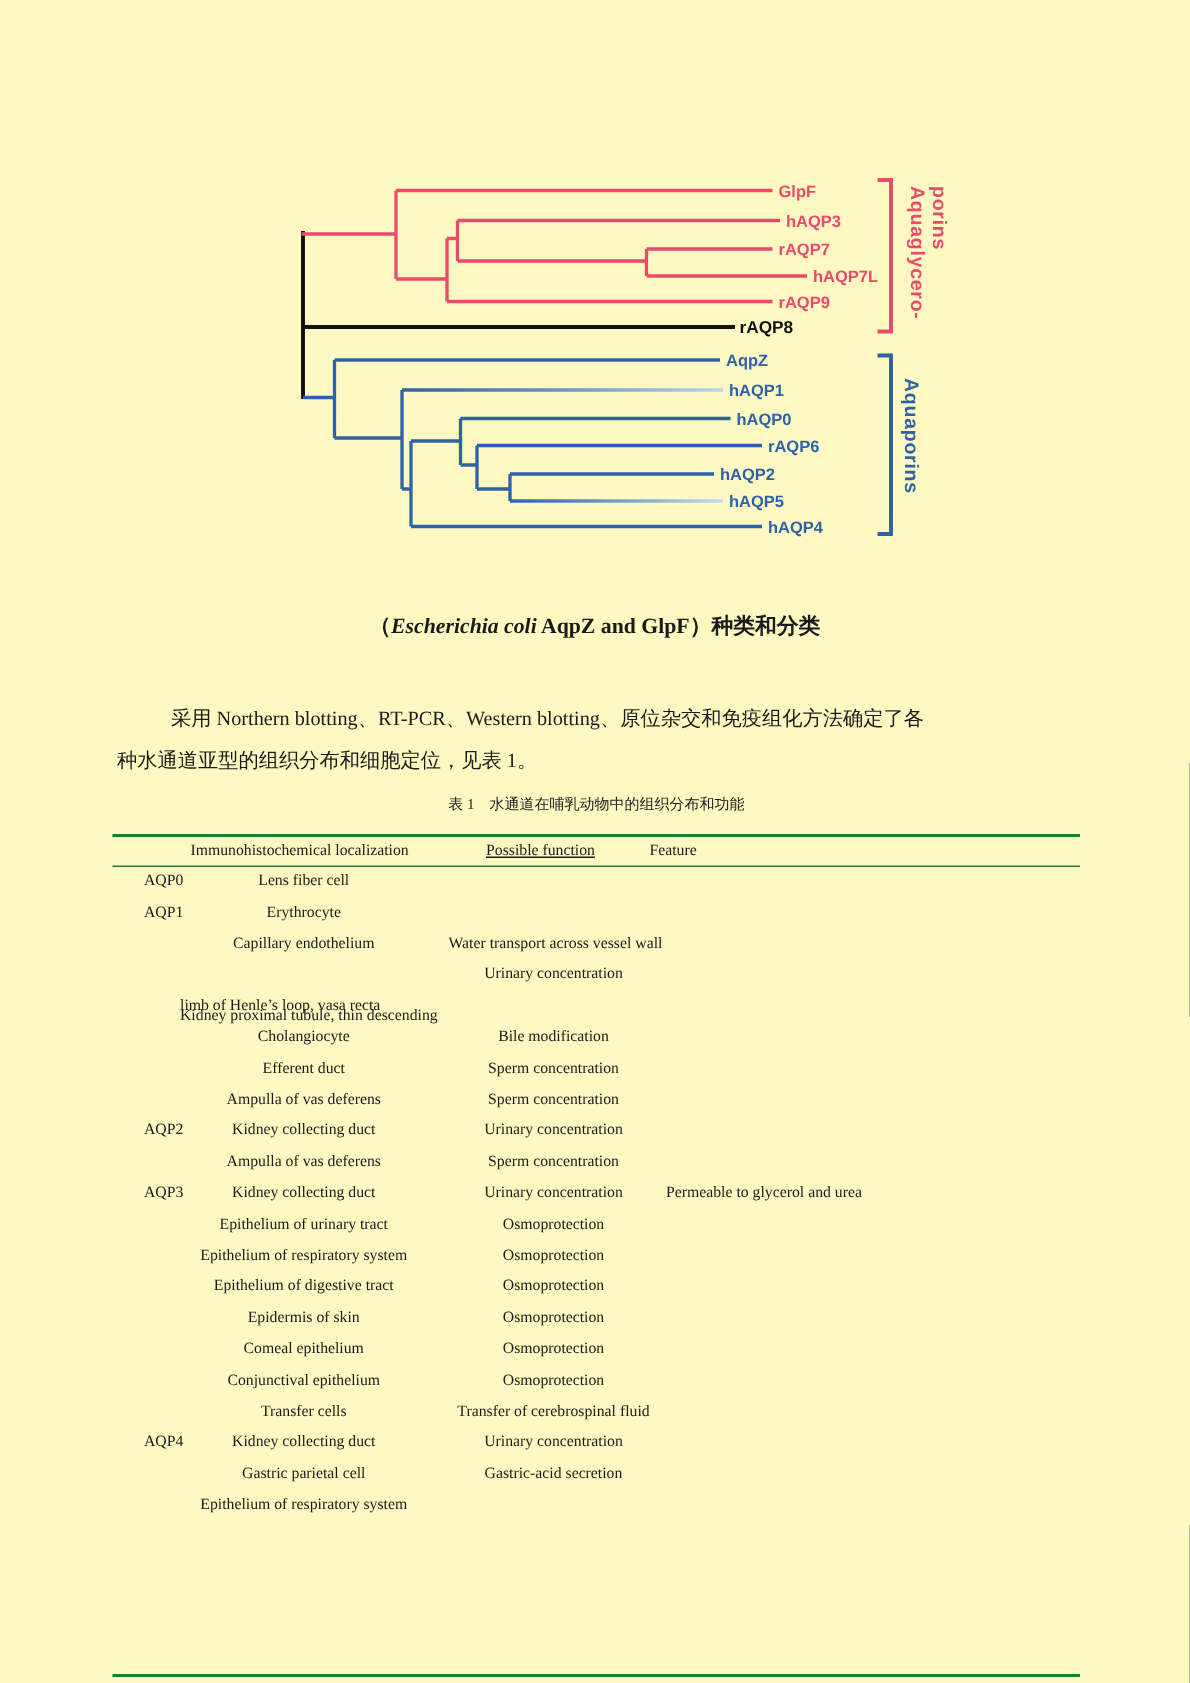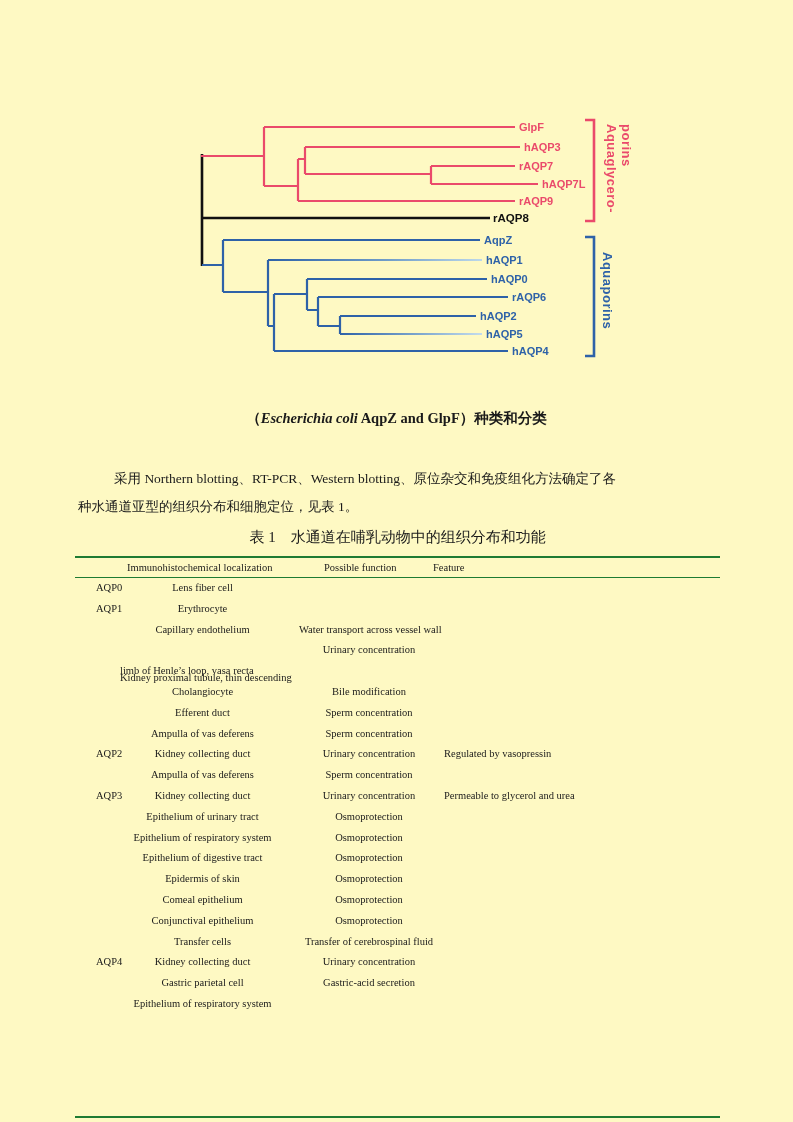--- a/index.html
+++ b/index.html
@@ -38,34 +38,34 @@
   }
   .cap1{top:381px;}
   .cap2{top:409px;}
   .para-line{font-size:13.5px;line-height:17px;}
   .para1{left:114px;top:470px;}
   .para2{left:78px;top:498px;}
 
   
   .table-title{
     left:75px;width:645px;top:529px;text-align:center;
-    font-size:15px;line-height:16px;
+    font-size:10px;line-height:16px;
   }
   .aqp-table{
     left:75px;top:556px;width:645px;
     border-top:2.5px solid #1e7b33;
   }
   .thead{
     position:relative;height:19px;line-height:19px;
     border-bottom:1.5px solid #1e7b33;
     font-size:10.5px;
   }
   .thead span{position:absolute;top:0;white-space:nowrap;}
   .h-loc{left:52px;}
-  .h-func{left:249px;}
+  .h-func{left:249px;text-decoration:underline;}
   .h-feat{left:358px;}
   .tbody{position:relative;}
   .trow{
     position:relative;height:20.8px;line-height:20.8px;
     font-size:10.5px;white-space:nowrap;
   }
   .trow>div{position:absolute;top:0;height:20.8px;overflow:visible;}
   .c-aqp {left:21px;width:40px;text-align:left;}
   .c-loc {left:45px;width:165px;text-align:center;}
   .c-func{left:224px;width:140px;text-align:center;}
@@ -194,21 +194,20 @@
         <div class="trow">
           <div class="c-aqp"></div>
           <div class="c-loc">Ampulla of vas deferens</div>
           <div class="c-func">Sperm concentration</div>
           <div class="c-feat"></div>
         </div>
         <div class="trow">
           <div class="c-aqp">AQP2</div>
           <div class="c-loc">Kidney collecting duct</div>
           <div class="c-func">Urinary concentration</div>
-          <div class="c-feat">Regulated by vasopressin</div>
         </div>
         <div class="trow">
           <div class="c-aqp"></div>
           <div class="c-loc">Ampulla of vas deferens</div>
           <div class="c-func">Sperm concentration</div>
           <div class="c-feat"></div>
         </div>
         <div class="trow">
           <div class="c-aqp">AQP3</div>
           <div class="c-loc">Kidney collecting duct</div>

